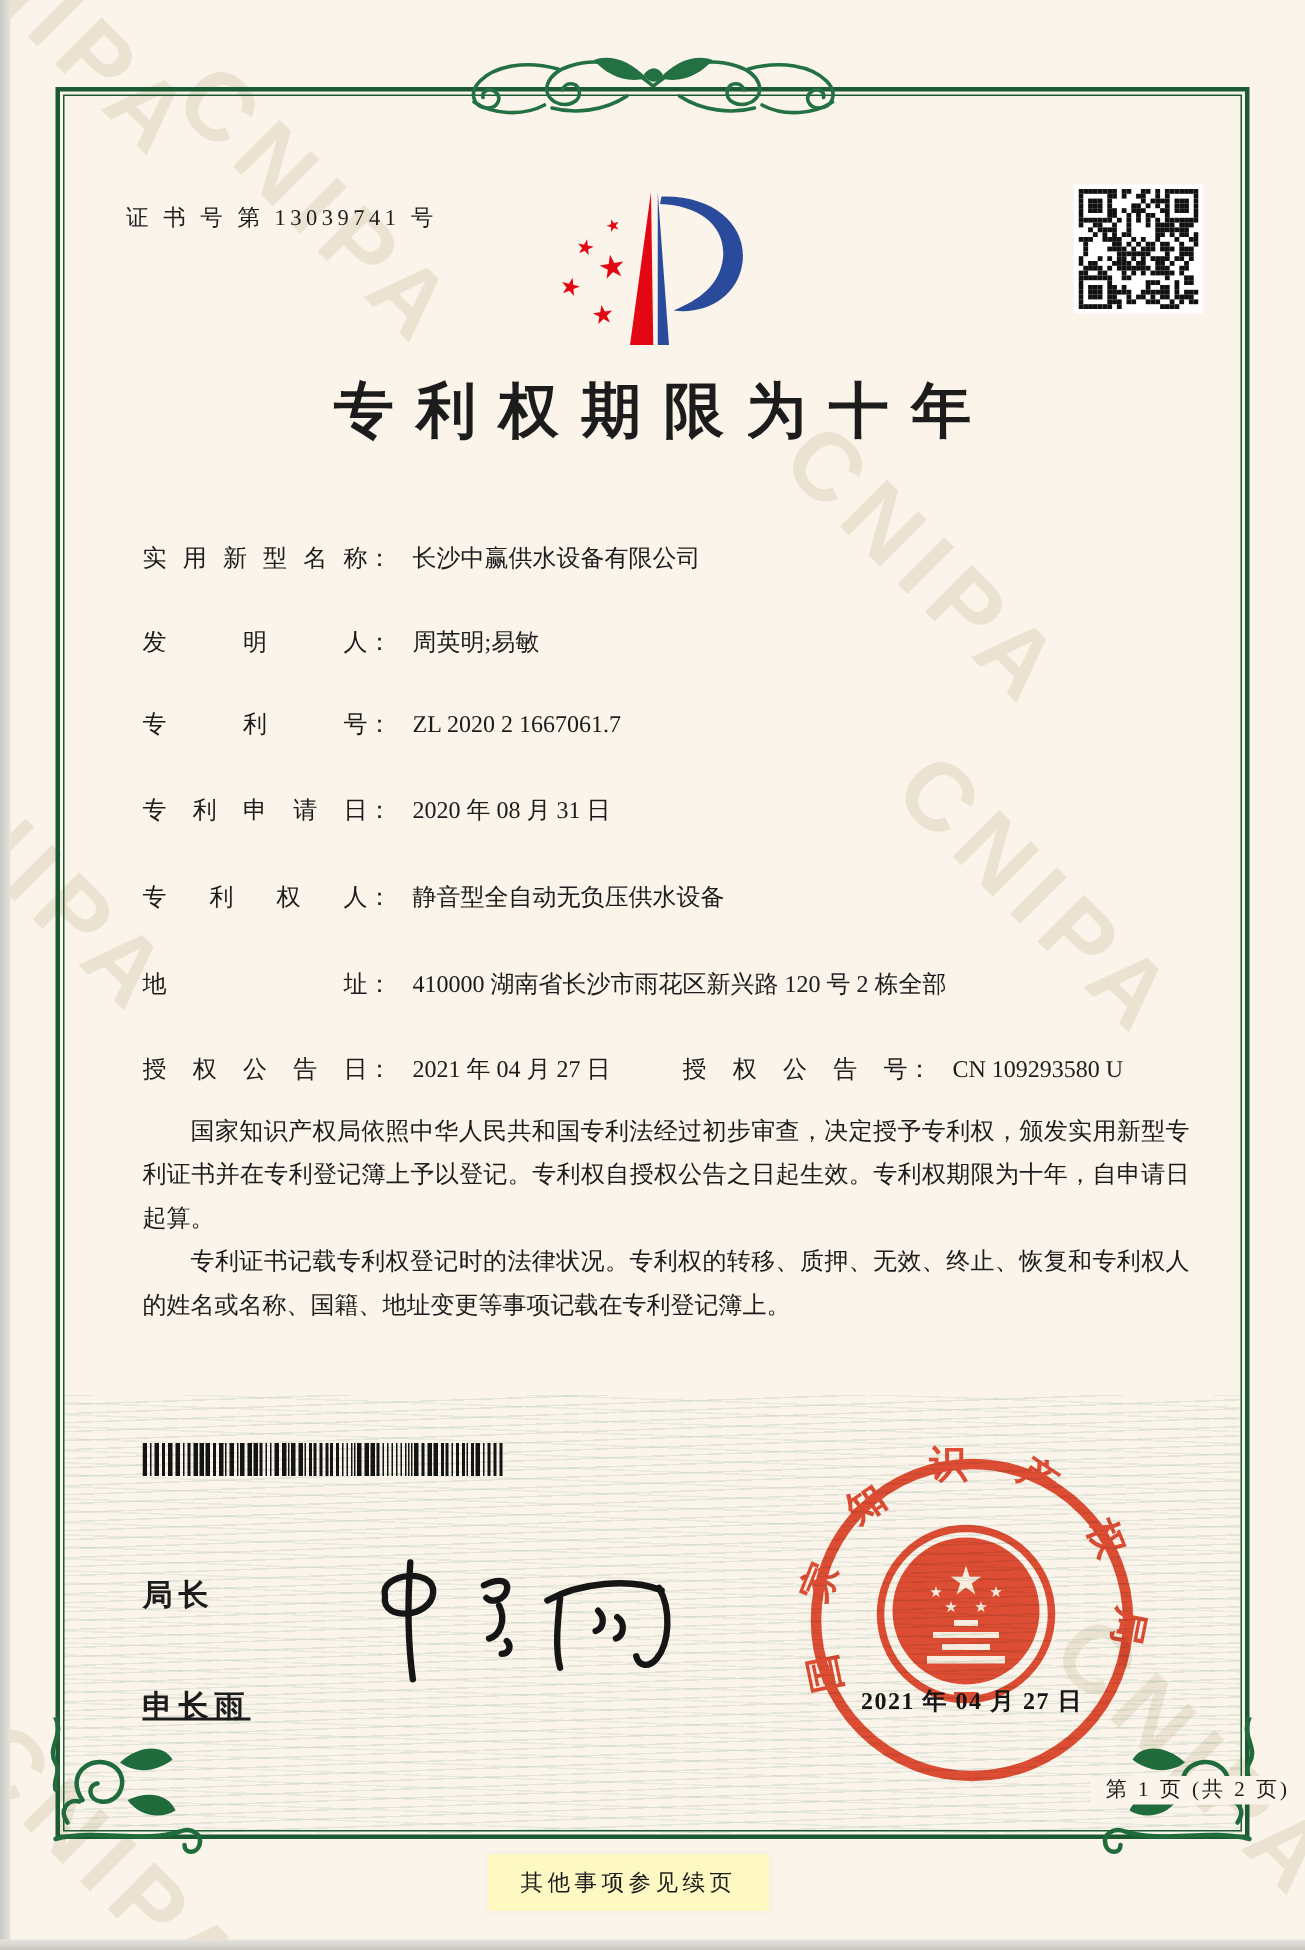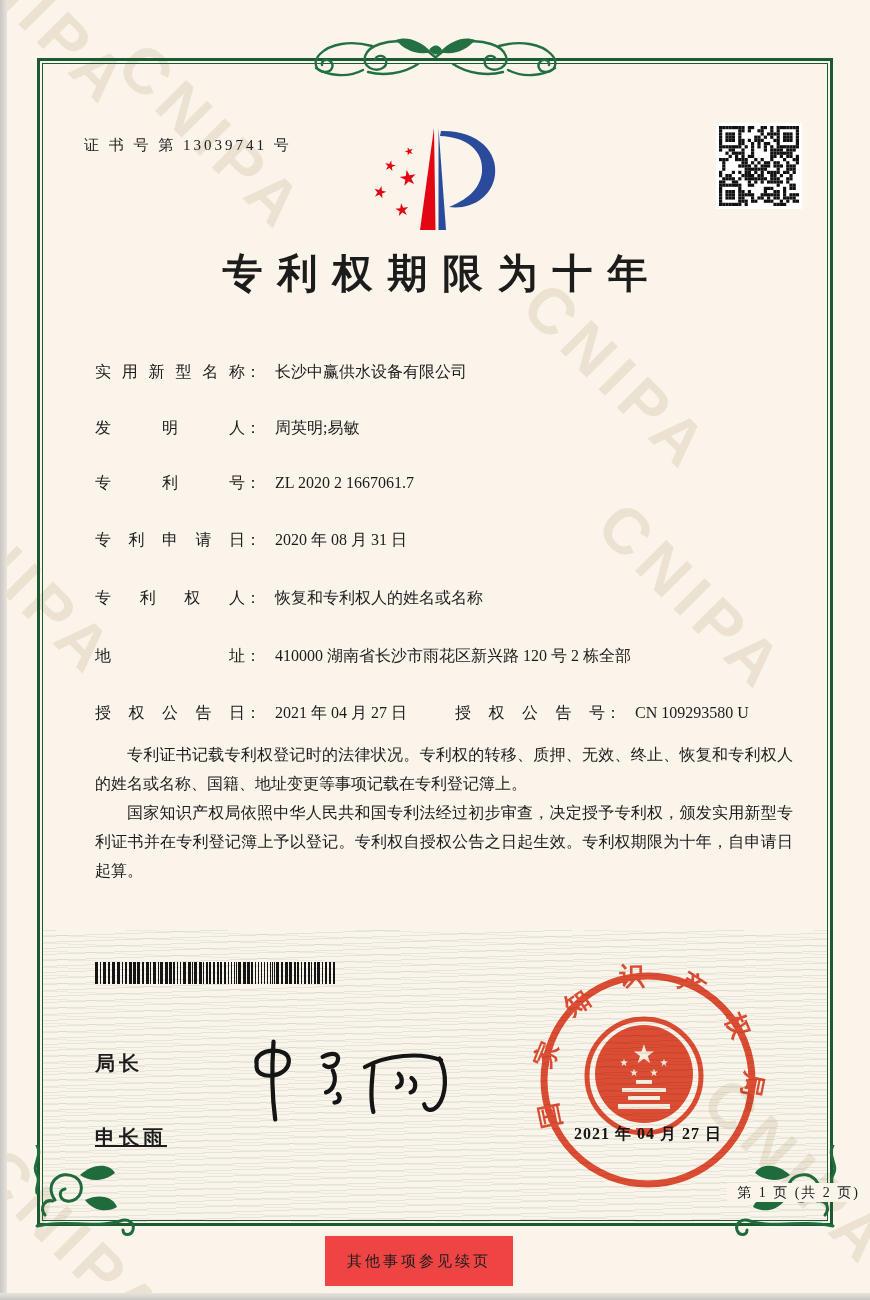--- a/index.html
+++ b/index.html
@@ -54,21 +54,21 @@
   .signer.t1{top:1050px;} .signer.t2{top:1124px;text-decoration:underline;}
   .signature{position:absolute;left:238px;top:1028px;}
 
   .seal{position:absolute;left:530px;top:962px;opacity:0.93;mix-blend-mode:multiply;}
   .seal-date{position:absolute;left:548px;top:1124px;width:200px;text-align:center;
              font-size:16px;font-weight:600;color:#151515;letter-spacing:1px;z-index:6;}
 
   .page-ind{position:absolute;left:0;top:1184px;width:100%;text-align:right;font-size:14px;
             letter-spacing:2px;z-index:4;}
   .page-ind span{background:#faf4ea;padding:2px 10px;}
-  .note-box{position:absolute;left:325px;top:1236px;width:188px;height:50px;background:#ef4444;
+  .note-box{position:absolute;left:325px;top:1236px;width:188px;height:38px;background:#fef9c3;
             display:flex;align-items:center;justify-content:center;font-size:15px;
             letter-spacing:3px;box-shadow:0 0 4px rgba(0,0,0,0.05);}
   svg text{user-select:none;}
 </style>
 </head>
 <body>
 
 <div class="paper">
 
   <div class="wm" style="left:-80px;top:-25px;">CNIPA</div>
@@ -515,21 +515,21 @@
     <span>2020 年 08 月 31 日</span>
   </div>
   <div class="row" style="top:588px;">
     <span class="f-label">
         <span>专</span>
         <span>利</span>
         <span>权</span>
         <span>人</span>
       </span>
       <span class="colon">：</span>
-    <span>恢复和专利权人的姓名或名称</span>
+    <span>静音型全自动无负压供水设备</span>
   </div>
   <div class="row" style="top:646px;">
     <span class="f-label">
         <span>地</span>
         <span>址</span>
       </span>
       <span class="colon">：</span>
     <span>410000 湖南省长沙市雨花区新兴路 120 号 2 栋全部</span>
   </div>
   <div class="row" style="top:703px;">
@@ -551,22 +551,22 @@
           <span>公</span>
           <span>告</span>
           <span>号</span>
         </span>
         <span class="colon">：</span>
       <span>CN 109293580 U</span>
     </span>
   </div>
 
   <div class="body-text">
+    <p>国家知识产权局依照中华人民共和国专利法经过初步审查，决定授予专利权，颁发实用新型专利证书并在专利登记簿上予以登记。专利权自授权公告之日起生效。专利权期限为十年，自申请日起算。</p>
     <p>专利证书记载专利权登记时的法律状况。专利权的转移、质押、无效、终止、恢复和专利权人的姓名或名称、国籍、地址变更等事项记载在专利登记簿上。</p>
-    <p>国家知识产权局依照中华人民共和国专利法经过初步审查，决定授予专利权，颁发实用新型专利证书并在专利登记簿上予以登记。专利权自授权公告之日起生效。专利权期限为十年，自申请日起算。</p>
   </div>
 
   <div class="barcode"><svg width="242" height="22">
         <rect x="0" y="0" width="3" height="22" fill="#141414"></rect>
         <rect x="5" y="0" width="1" height="22" fill="#141414"></rect>
         <rect x="8" y="0" width="3" height="22" fill="#141414"></rect>
         <rect x="13" y="0" width="2" height="22" fill="#141414"></rect>
         <rect x="17" y="0" width="3" height="22" fill="#141414"></rect>
         <rect x="22" y="0" width="3" height="22" fill="#141414"></rect>
         <rect x="27" y="0" width="1" height="22" fill="#141414"></rect>

